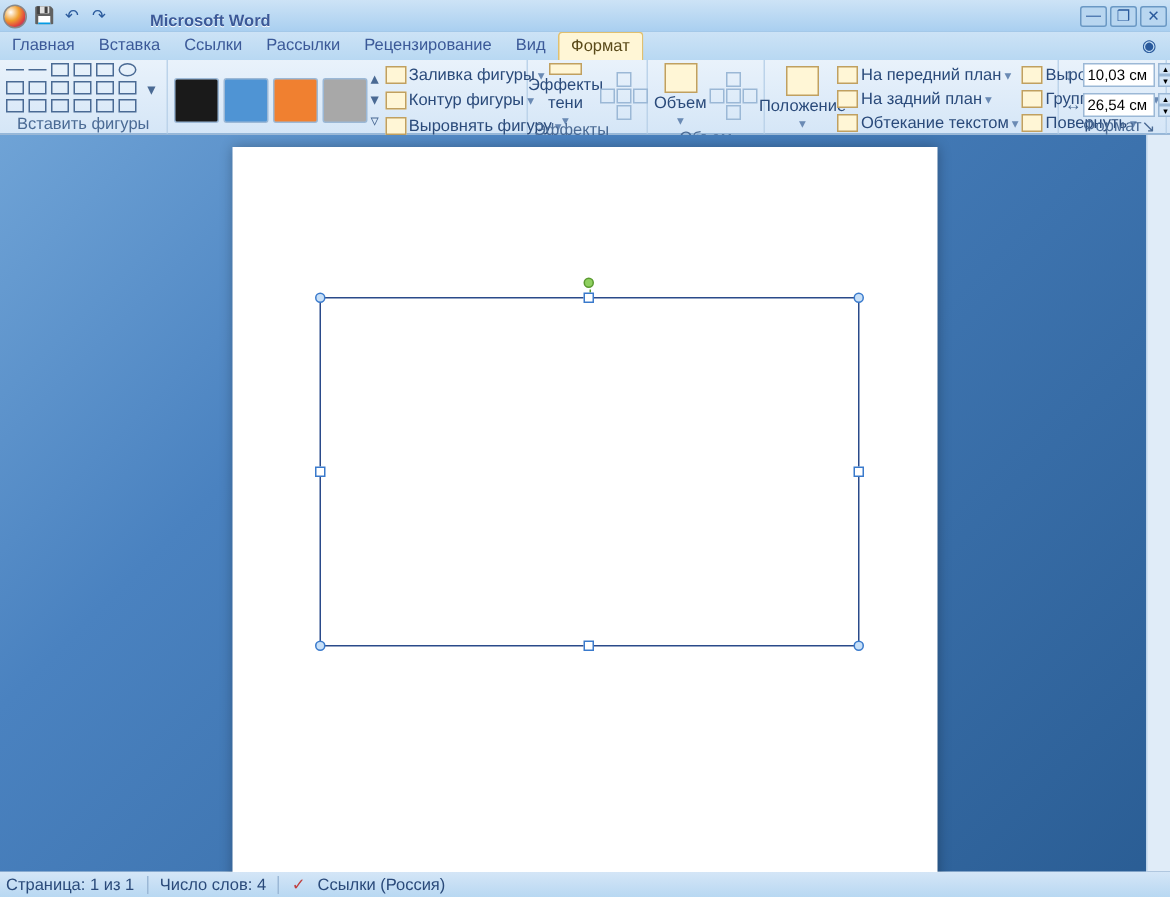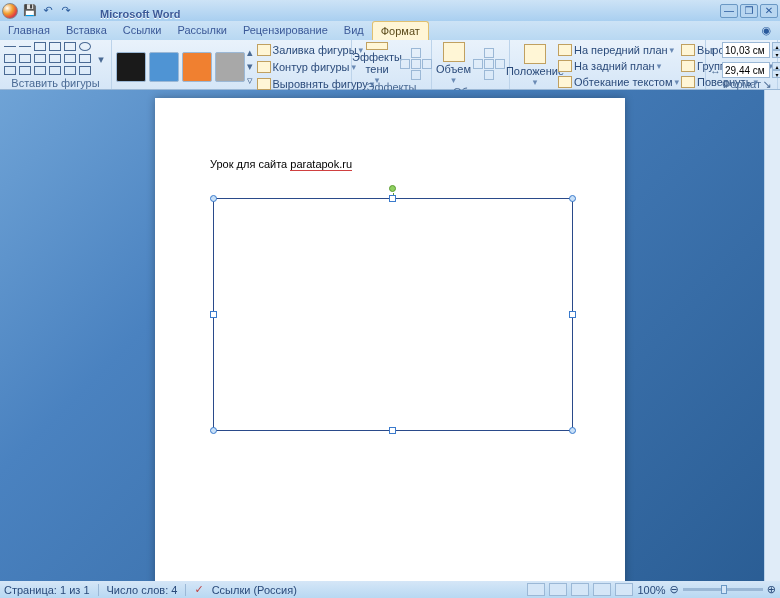--- a/index.html
+++ b/index.html
@@ -15,21 +15,21 @@
 .title-ctx { background:#8fc73e; color:#fff; padding:2px 8px; border-radius:3px 3px 0 0; }
 .wincontrols { margin-left:auto; display:flex; gap:2px; }
 .wincontrols div { width:18px; height:14px; background:#b8d6f0; border:1px solid #6a98c4; border-radius:2px; display:flex; align-items:center; justify-content:center; color:#2a5a9c; font-size:10px; }
 .ribbon-tabs { height:19px; background:linear-gradient(#cde3f6,#b8d8f2); display:flex; font-size:11px; color:#3b5998; }
 .ribbon-tab { padding:3px 8px; cursor:pointer; }
 .ribbon-tab.active { background:#fff6d6; border:1px solid #e0c070; border-bottom:none; border-radius:3px 3px 0 0; color:#5a4a1a; }
 .help-btn { margin-left:auto; margin-right:6px; color:#2a5a9c; padding:3px; }
 .ribbon { height:50px; background:linear-gradient(#e9f2fb,#d5e6f7); display:flex; border-bottom:1px solid #9bb8d6; }
 .ribbon-group { border-right:1px solid #bcd3ea; display:flex; flex-direction:column; padding:2px 4px; }
 .group-content { flex:1; display:flex; align-items:center; gap:2px; }
-.group-label-row { height:14px; display:flex; justify-content:center; align-items:center; font-size:10px; color:#4a6a94; position:relative;text-align:center; }
+.group-label-row { height:14px; display:flex; justify-content:center; align-items:center; font-size:10px; color:#4a6a94; position:relative; }
 .group-launcher { position:absolute; right:0; width:12px; height:12px; color:#4a6a94; }
 .shapes-gallery { display:grid; grid-template-columns:repeat(6,14px); grid-template-rows:repeat(3,11px); gap:1px; }
 .shape-i { border:1px solid #4a6a94; width:12px; height:9px; }
 .shape-i.line { border:none; border-top:1px solid #4a6a94; margin-top:4px; height:1px; }
 .shape-i.circle { border-radius:50%; }
 .style-swatch { width:30px; height:30px; border:1px solid #9bb8d6; border-radius:2px; }
 .big-btn { display:flex; flex-direction:column; align-items:center; justify-content:center; width:42px; height:44px; gap:1px; font-size:10px; color:#2a4a7a; line-height:1.1; text-align:center; }
 .big-btn .ico { width:22px; height:22px; border:1px solid #c0a060; background:#fff6d6; }
 .small-row { display:flex; align-items:center; gap:2px; font-size:10px; color:#2a4a7a; white-space:nowrap; height:15px; }
 .small-row .si { width:14px; height:12px; background:#fff6d6; border:1px solid #c0a060; }
@@ -256,37 +256,36 @@
       <div style="display:flex;align-items:center">
           <span style="width:12px;color:#4a6a94">↕</span>
           <div class="size-input">10,03 см</div>
           <div class="spin">
             <div>▴</div>
             <div>▾</div>
           </div>
         </div>
       <div style="display:flex;align-items:center">
           <span style="width:12px;color:#4a6a94">↔</span>
-          <div class="size-input">29,44 см</div>
+          <div class="size-input">26,54 см</div>
           <div class="spin">
             <div>▴</div>
             <div>▾</div>
           </div>
         </div>
     </div>
     <div class="group-label-row">
         <span>Формат</span>
         <span class="group-launcher">↘</span>
       </div>
   </div>
 </div>
 
 <div class="workspace">
   <div class="page">
-    <div class="doc-text"><span>Урок для сайта </span><span class="site">paratapok.ru</span></div>
     <div class="shape-rect">
       <div class="rot"></div>
       <div class="handle c h-tl"></div>
       <div class="handle h-t"></div>
       <div class="handle c h-tr"></div>
       <div class="handle h-l"></div>
       <div class="handle h-r"></div>
       <div class="handle c h-bl"></div>
       <div class="handle h-b"></div>
       <div class="handle c h-br"></div>
@@ -295,26 +294,13 @@
   <div class="scrollbar-v"></div>
 </div>
 
 <div class="statusbar">
   <span>Страница: 1 из 1</span>
     <div class="sep"></div>
   <span>Число слов: 4</span>
     <div class="sep"></div>
   <span style="color:#c04040">✓</span>
   <span>Ссылки (Россия)</span>
-  <div class="sb-right">
-    <div class="view-btn"></div>
-    <div class="view-btn"></div>
-    <div class="view-btn"></div>
-    <div class="view-btn"></div>
-    <div class="view-btn"></div>
-    <span>100%</span>
-    <span>⊖</span>
-    <div class="zoom-slider">
-        <div class="thumb"></div>
-      </div>
-    <span>⊕</span>
-  </div>
 </div>
 
 </body></html>

